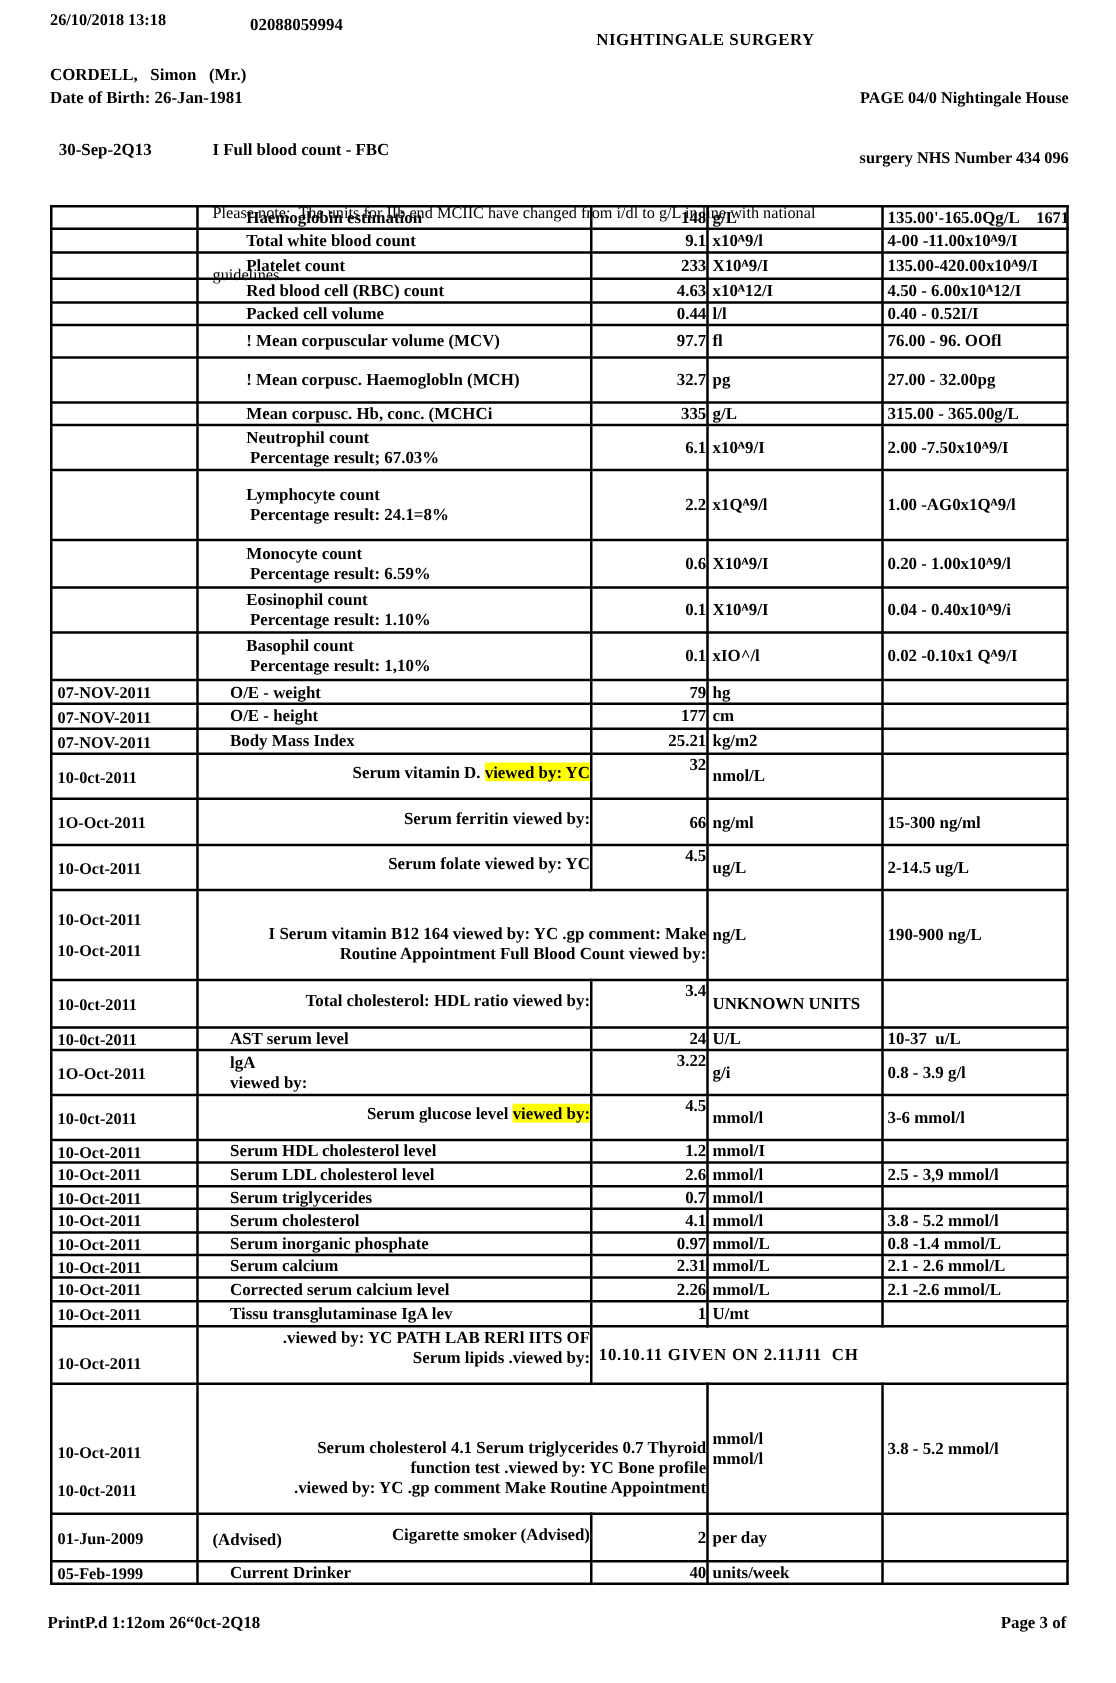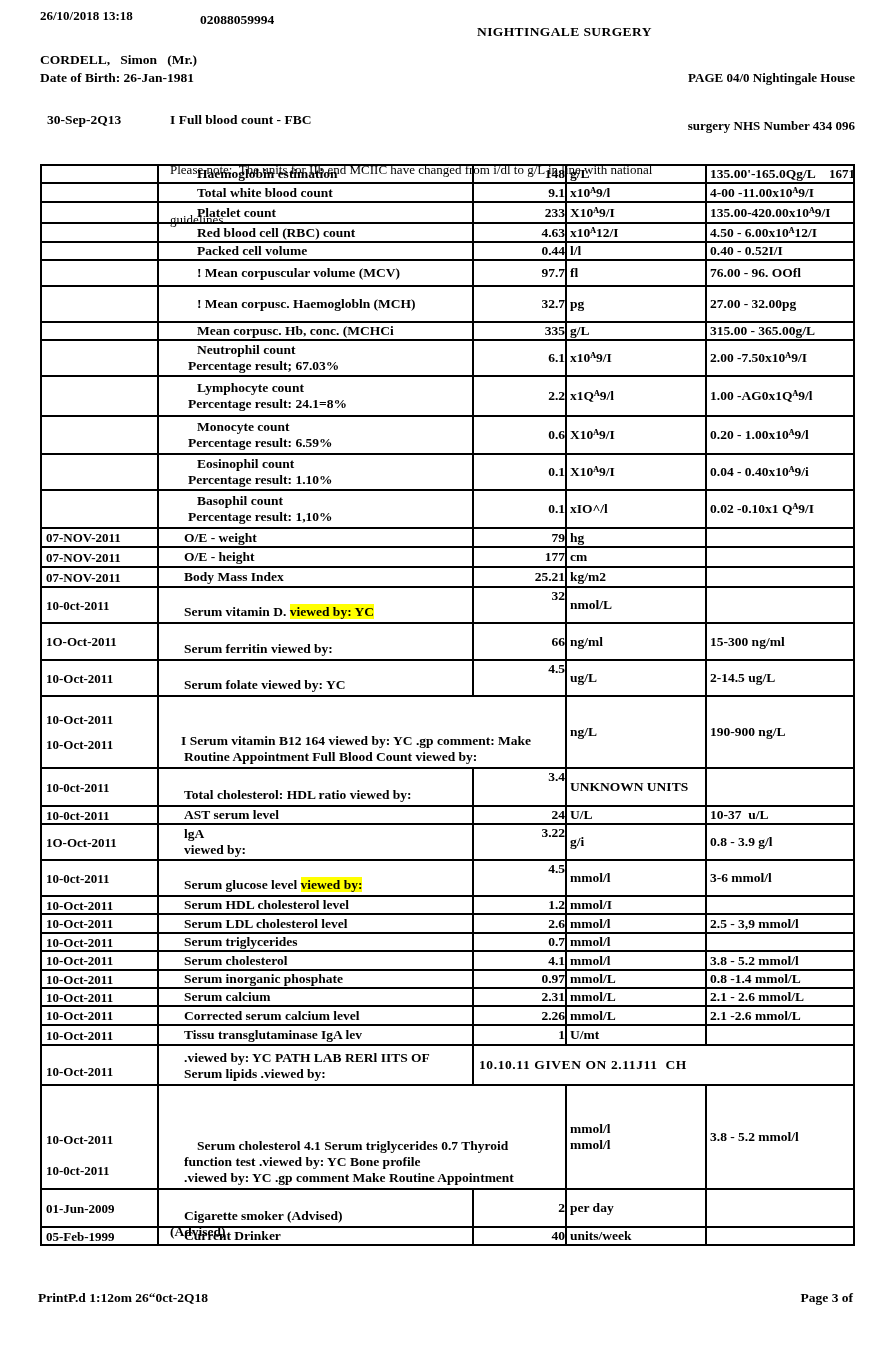--- a/index.html
+++ b/index.html
@@ -18,27 +18,27 @@
   .sec-date{left:47px;top:112px;font-size:13.5px;}
   .sec-title{left:170px;top:112px;font-size:13.5px;}
   .sec-note{left:170px;top:129px;font-size:13px;line-height:16.5px;font-weight:normal;}
 
   table.results{position:absolute;left:40px;top:164px;width:813px;border-collapse:collapse;table-layout:fixed;font-size:13.5px;font-weight:bold;}
   table.results td{border:2px solid #000;padding:0;overflow:hidden;vertical-align:middle;}
   td.dcell{vertical-align:top;}
   td.ucell,td.rcell{vertical-align:top;padding-top:1px;}
   td.vcell{text-align:right;padding-right:16px;}
   td.ncell{vertical-align:middle;}
-  td.ncell.vbot{vertical-align:bottom;padding-bottom:2px;}
+  td.ncell.vbot{vertical-align:bottom;padding-bottom:12px;text-align:right;}
   td.mcell{vertical-align:top;}
   .tl{white-space:pre;line-height:16px;}
   .n0{padding-left:13px;margin-left:12px;}
   .n1{padding-left:38px;}
   .n1x{padding-left:22px;}
-  .pct{padding-left:29px;}
+  .pct{padding-left:41px;}
   .date-text{padding-left:4px;font-size:13px;line-height:15px;white-space:pre;}
   .units-text,.range-text{padding-left:3px;white-space:pre;line-height:16px;}
   .merged-note{padding-left:5px;white-space:pre;line-height:16px;letter-spacing:0.6px;}
   .hl{background:#ffff00;}
   .advised{left:170px;top:1224px;font-size:13.5px;}
   .footer-left{left:38px;top:1290px;font-size:13.5px;}
   .footer-right{right:40px;top:1290px;font-size:13.5px;}
 </style>
 </head>
 <body>
@@ -203,21 +203,21 @@
           <td class="vcell">
             <div>6.1</div>
           </td>
           <td class="ucell">
             <div class="units-text">x10ᴬ9/I</div>
           </td>
           <td class="rcell">
             <div class="range-text">2.00 -7.50x10ᴬ9/I</div>
           </td>
         </tr>
-        <tr style="height: 40px;">
+        <tr style="height: 56px;">
           <td class="dcell"></td>
           <td class="ncell">
             <div class="tl n1"><span>Lymphocyte count</span></div>
             <div class="tl pct"><span>Percentage result: 24.1=8%</span></div>
           </td>
           <td class="vcell">
             <div>2.2</div>
           </td>
           <td class="ucell">
             <div class="units-text">x1Qᴬ9/l</div>

